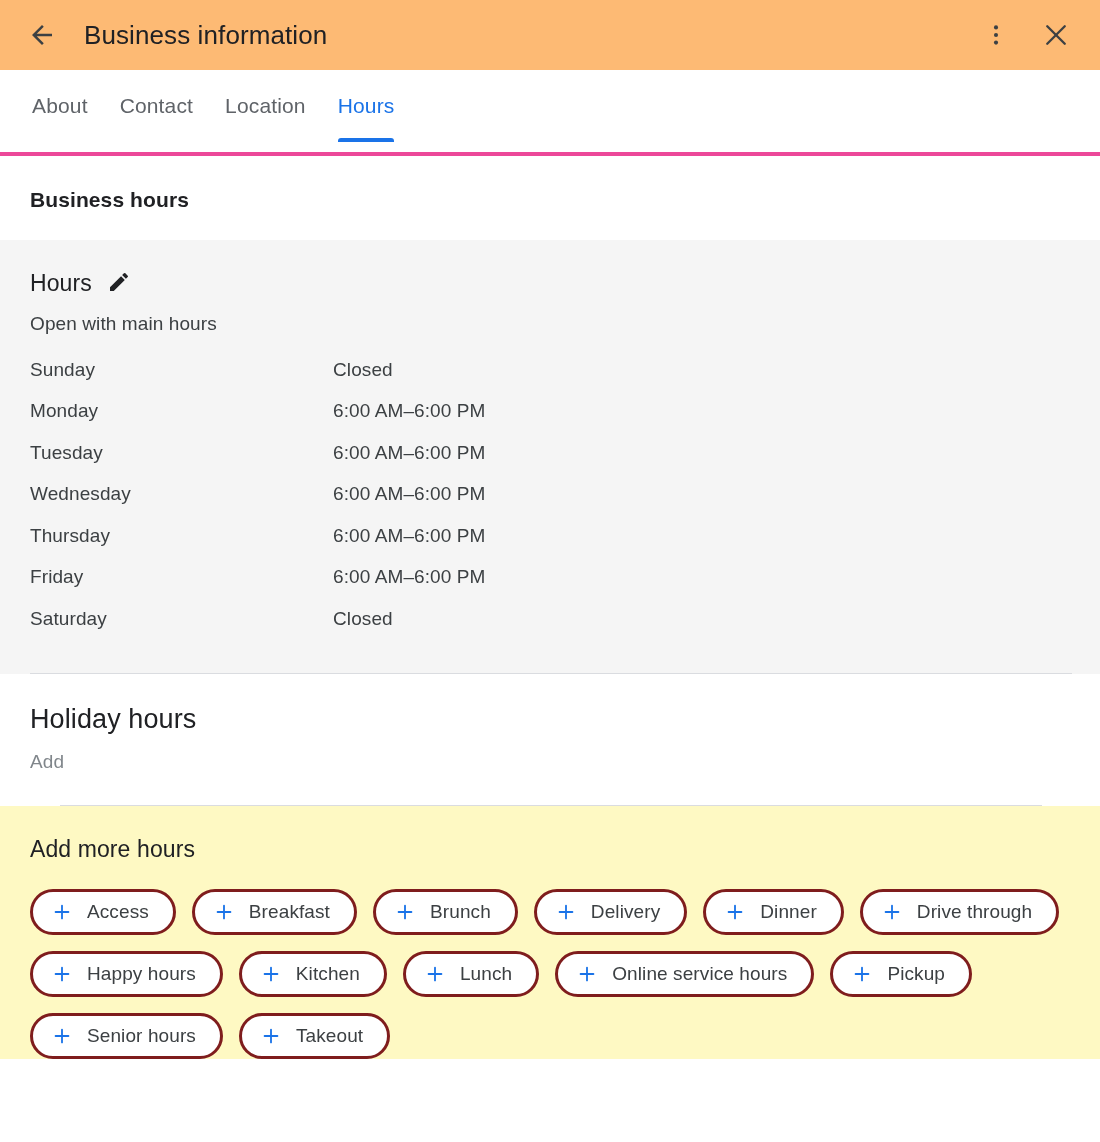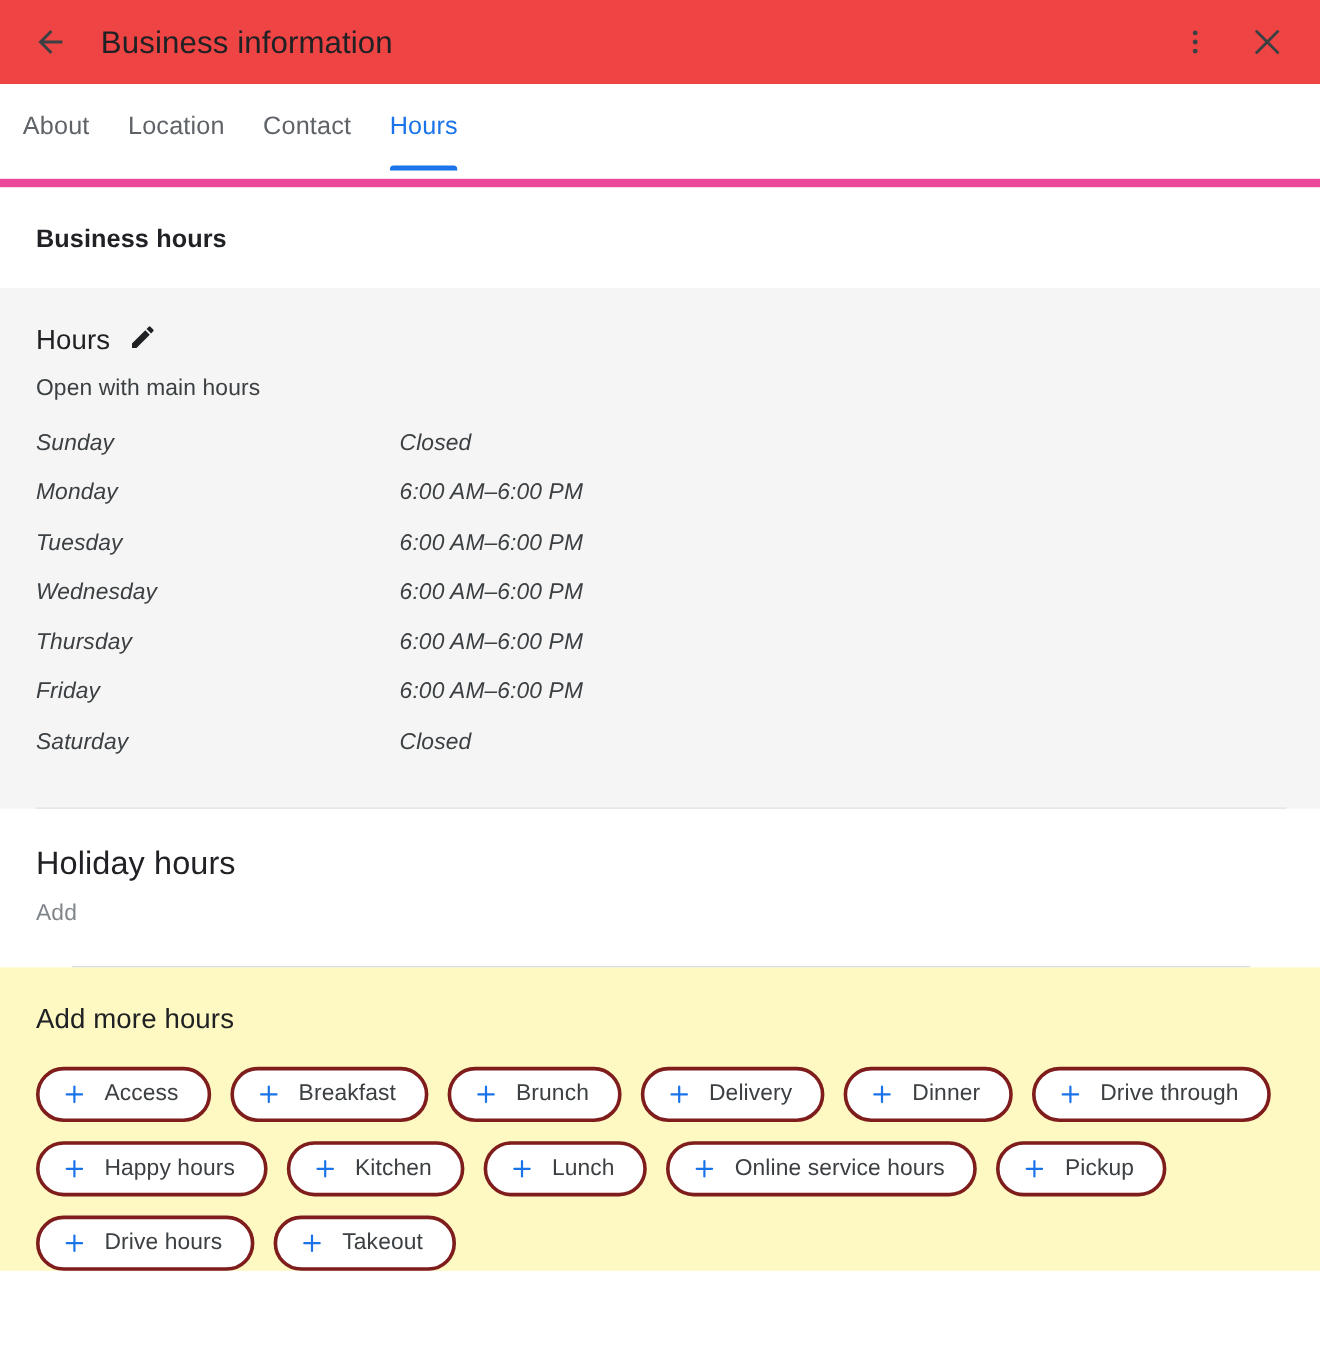--- a/index.html
+++ b/index.html
@@ -12,21 +12,21 @@
   }
   .page { position: relative; width: 1100px; height: 1142px; background: #fff; overflow: hidden; }
 
   
   .header {
     position: relative;
     height: 70px;
     display: flex;
     align-items: center;
     padding: 0 20px 0 18px;
-    background: #ef4444;
+    background: #fdba74;
     text-align: right;
   }
   .icon-btn {
     width: 48px; height: 48px;
     display: flex; align-items: center; justify-content: center;
     border-radius: 50%;
     cursor: pointer;
     flex: 0 0 auto;
     background: transparent;
     border: none;
@@ -42,23 +42,23 @@
   }
   .header-spacer { flex: 1 1 auto; }
   .header-actions { display: flex; align-items: center; gap: 12px; }
 
   
   .tabbar {
     position: relative;
     height: 86px;
     display: flex;
     align-items: flex-start;
-    padding-left: 3px;
+    padding-left: 16px;
     background: #fff;
-    border-bottom: 7px solid #ec4899;
+    border-bottom: 4px solid #ec4899;
   }
   .tab {
     position: relative;
     height: 72px;
     display: flex;
     align-items: center;
     padding: 0 16px;
     font-size: 21px;
     color: #5f6368;
     cursor: pointer;
@@ -111,21 +111,21 @@
     display: flex; align-items: center; justify-content: center;
     cursor: pointer;
   }
   .hours-subtitle {
     font-size: 19px;
     color: #3c4043;
     margin-bottom: 14px;
     letter-spacing: 0.1px;
   }
   .hours-table { width: 100%; border-collapse: collapse; }
-  .hours-table tr { height: 41.5px; font-style: italic; }
+  .hours-table tr { height: 41.5px; }
   .hours-table td {
     font-size: 19px;
     color: #3c4043;
     vertical-align: middle;
     letter-spacing: 0.1px;
     padding: 0;
   }
   .hours-table td.day { width: 303px; }
   .hours-card .card-divider {
     position: absolute;
@@ -240,24 +240,24 @@
         </span>
       </div>
     </div>
   </div>
 
   <div class="tabbar">
     <div class="tab">
       <span>About</span>
     </div>
     <div class="tab">
+      <span>Contact</span>
+    </div>
+    <div class="tab">
       <span>Location</span>
-    </div>
-    <div class="tab">
-      <span>Contact</span>
     </div>
     <div class="tab active">
       <span>Hours</span>
     </div>
   </div>
 
   <div class="business-hours-head">
     <div class="section-title">Business hours</div>
   </div>
 
@@ -430,21 +430,21 @@
         <span class="chip-label">Pickup</span>
       </div>
 
       <div class="chip">
         <span class="plus">
           <svg width="22" height="22" viewBox="0 0 24 24" fill="none" stroke="#1a73e8" stroke-width="2" stroke-linecap="round" aria-hidden="true">
               <line x1="12" y1="5" x2="12" y2="19"></line>
               <line x1="5" y1="12" x2="19" y2="12"></line>
             </svg>
         </span>
-        <span class="chip-label">Drive hours</span>
+        <span class="chip-label">Senior hours</span>
       </div>
 
       <div class="chip">
         <span class="plus">
           <svg width="22" height="22" viewBox="0 0 24 24" fill="none" stroke="#1a73e8" stroke-width="2" stroke-linecap="round" aria-hidden="true">
               <line x1="12" y1="5" x2="12" y2="19"></line>
               <line x1="5" y1="12" x2="19" y2="12"></line>
             </svg>
         </span>
         <span class="chip-label">Takeout</span>

